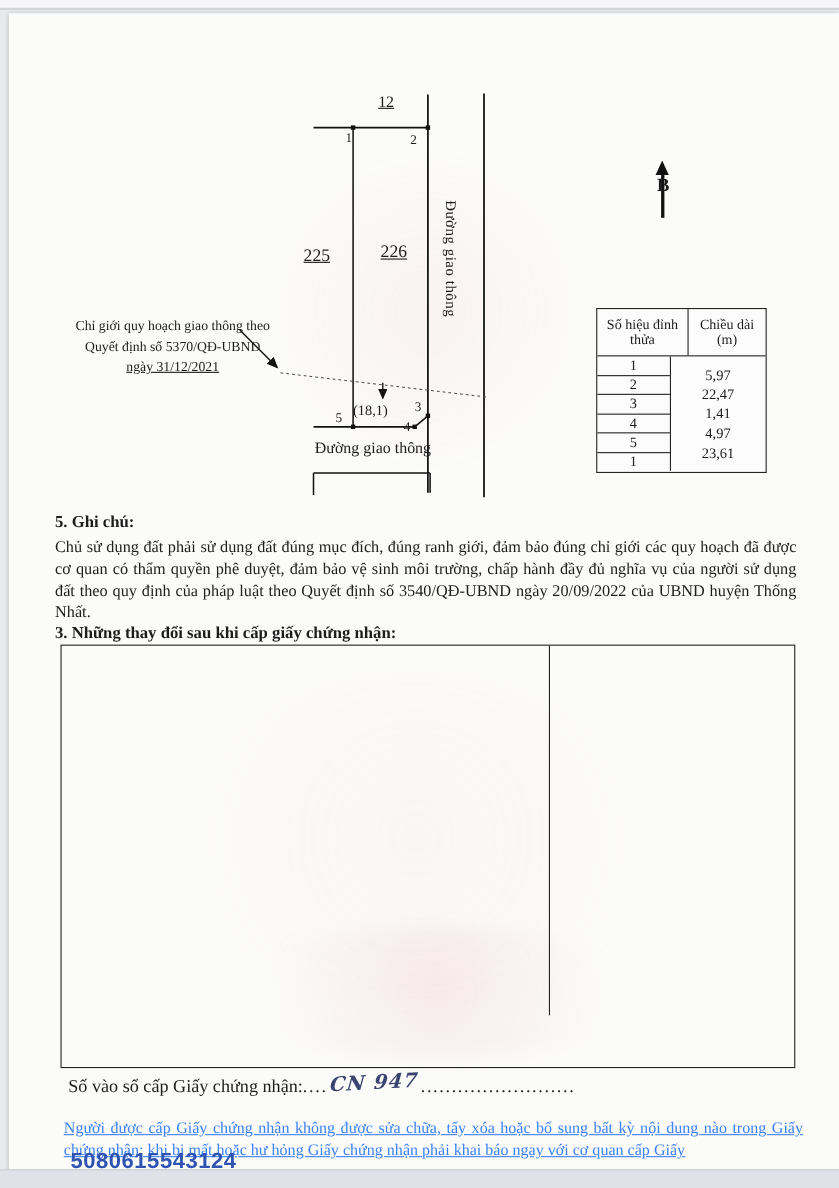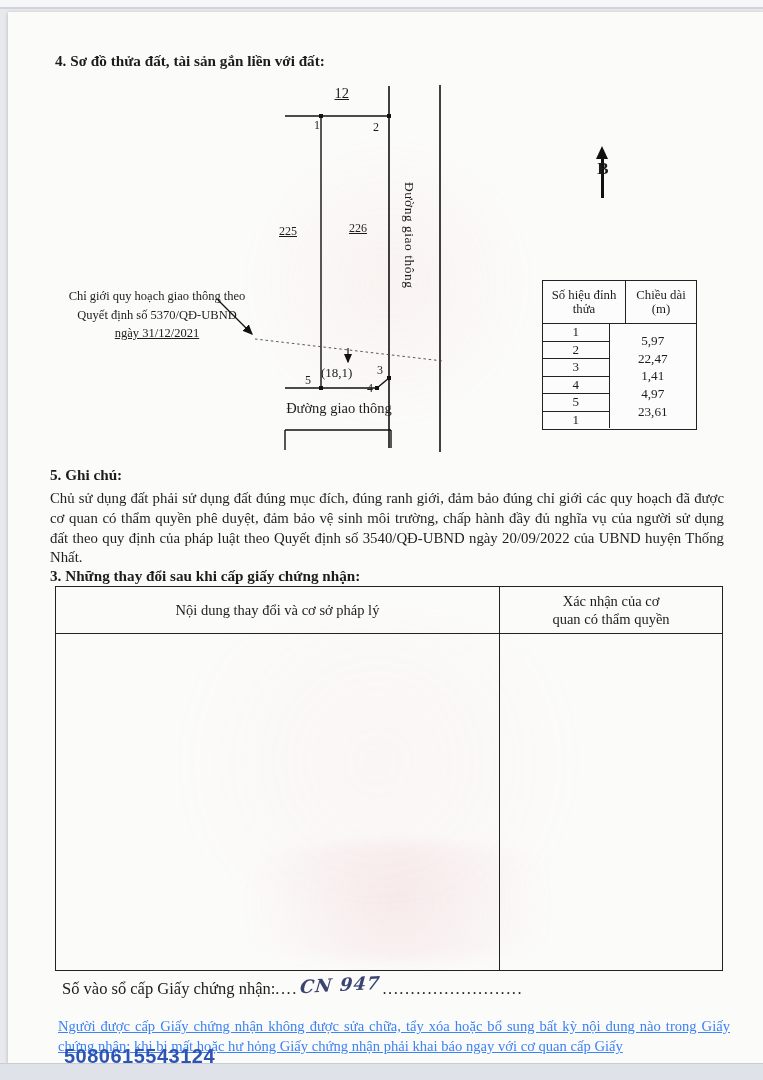--- a/index.html
+++ b/index.html
@@ -15,21 +15,21 @@
   .bottom-strip{left:0;top:1063px;width:763px;height:17px;background:#dfe2e8;border-top:1px solid #c9cdd4;}
   .page{
     left:8px;top:12px;width:755px;height:1051px;background:#fbfbfa;
     box-shadow:0 1px 4px rgba(0,0,0,.22);
   }
   .ghost{border-radius:50%;filter:blur(7px);pointer-events:none;}
   .sec-title{font-weight:bold;font-size:15.2px;white-space:nowrap;}
   .para{font-size:14.8px;line-height:19.8px;text-align:justify;color:#1e1e1e;}
   
   .dnum{font-size:12px;}
-  .plbl{font-size:12px;text-decoration:underline;text-align:center;}
+  .plbl{font-size:16px;text-decoration:underline;text-align:center;}
   .vroad{
     writing-mode:vertical-rl;font-size:13.5px;letter-spacing:.5px;white-space:nowrap;
   }
   .anno{font-size:12.5px;line-height:18.5px;text-align:center;margin-top:44px;}
   
   .north{width:26px;height:56px;}
   .north .bar{position:absolute;left:11px;top:12px;width:2.6px;height:40px;background:#111;}
   .north .head{position:absolute;left:6px;top:0;width:0;height:0;border-left:6.5px solid transparent;border-right:6.5px solid transparent;border-bottom:13px solid #111;}
   .north .blet{position:absolute;left:1px;top:13px;width:24px;text-align:center;font-weight:bold;font-size:17px;background:transparent;}
   
@@ -66,21 +66,20 @@
 <body>
 
 <div class="abs top-strip"></div>
 
 <div class="abs page">
 
   <div class="abs ghost" style="left:230px;top:130px;width:300px;height:280px;background:radial-gradient(circle, rgba(236,170,170,.10), rgba(236,170,170,0) 70%);"></div>
   <div class="abs ghost" style="left:180px;top:830px;width:420px;height:120px;background:radial-gradient(circle, rgba(230,140,150,.14), rgba(230,140,150,0) 70%);"></div>
   <div class="abs ghost" style="left:120px;top:600px;width:500px;height:300px;background:radial-gradient(circle, rgba(240,190,190,.08), rgba(240,190,190,0) 70%);"></div>
 
-  <div class="abs sec-title" style="left:47px;top:40px;">4. Sơ đồ thửa đất, tài sản gắn liền với đất:</div>
 
   <svg class="abs" style="left:192px;top:58px;" width="290" height="390" viewBox="0 0 290 390">
     <defs>
       <marker id="ah" markerWidth="9" markerHeight="9" refX="7" refY="3.5" orient="auto">
         <polygon points="0,0 8,3.5 0,7" fill="#111"></polygon>
       </marker>
     </defs>
 
     <line x1="85" y1="46" x2="189" y2="46" stroke="#111" stroke-width="1.6"></line>
 
@@ -104,21 +103,21 @@
 
     <line x1="148" y1="278" x2="148" y2="292" stroke="#111" stroke-width="1.2" marker-end="url(#ah)"></line>
 
     <rect x="119" y="44" width="4" height="4" fill="#111"></rect>
     <rect x="187" y="44" width="4" height="4" fill="#111"></rect>
     <rect x="187" y="306" width="4" height="4" fill="#111"></rect>
     <rect x="175" y="316" width="4" height="4" fill="#111"></rect>
     <rect x="119" y="316" width="4" height="4" fill="#111"></rect>
   </svg>
 
-  <div class="abs plbl" style="left:311px;top:73px;width:30px;font-size:14.5px;text-align:right;">12</div>
+  <div class="abs plbl" style="left:328px;top:73px;width:30px;font-size:14.5px;">12</div>
   <div class="abs dnum" style="left:296px;top:106px;width:16px;text-align:right;">1</div>
   <div class="abs dnum" style="left:365px;top:108px;">2</div>
   <div class="abs plbl" style="left:259px;top:212px;width:42px;">225</div>
   <div class="abs plbl" style="left:329px;top:209px;width:42px;">226</div>
   <div class="abs vroad" style="left:393px;top:170px;">Đường giao thông</div>
 
   <div class="abs anno" style="left:50px;top:231px;width:198px;">
     <div>Chỉ giới quy hoạch giao thông theo</div>
     <div>Quyết định số 5370/QĐ-UBND</div>
     <div class="u" style="text-decoration:underline;">ngày 31/12/2021</div>
@@ -164,29 +163,20 @@
       </div>
     </div>
   </div>
 
   <div class="abs sec-title" style="left:42px;top:454px;">5. Ghi chú:</div>
   <div class="abs para" style="left:42px;top:477px;width:674px;">Chủ sử dụng đất phải sử dụng đất đúng mục đích, đúng ranh giới, đảm bảo đúng chỉ giới các quy hoạch đã được cơ quan có thẩm quyền phê duyệt, đảm bảo vệ sinh môi trường, chấp hành đầy đủ nghĩa vụ của người sử dụng đất theo quy định của pháp luật theo Quyết định số 3540/QĐ-UBND ngày 20/09/2022 của UBND huyện Thống Nhất.</div>
 
   <div class="abs sec-title" style="left:42px;top:555px;">3. Những thay đổi sau khi cấp giấy chứng nhận:</div>
 
   <div class="abs ctable" style="left:47px;top:574px;">
-    <div class="chdr">
-      <div class="c1">Nội dung thay đổi và cơ sở pháp lý</div>
-      <div class="c2">
-        <div>
-          <div>Xác nhận của cơ</div>
-          <div>quan có thẩm quyền</div>
-        </div>
-      </div>
-    </div>
     <div class="cbody">
       <div class="b1"></div>
       <div class="b2"></div>
     </div>
   </div>
 
   <div class="abs register" style="left:54px;top:965px;">
     <span>Số vào sổ cấp Giấy chứng nhận:</span><span class="dots">....</span><span class="hand">CN 947</span><span class="dots">.........................</span>
   </div>
 

